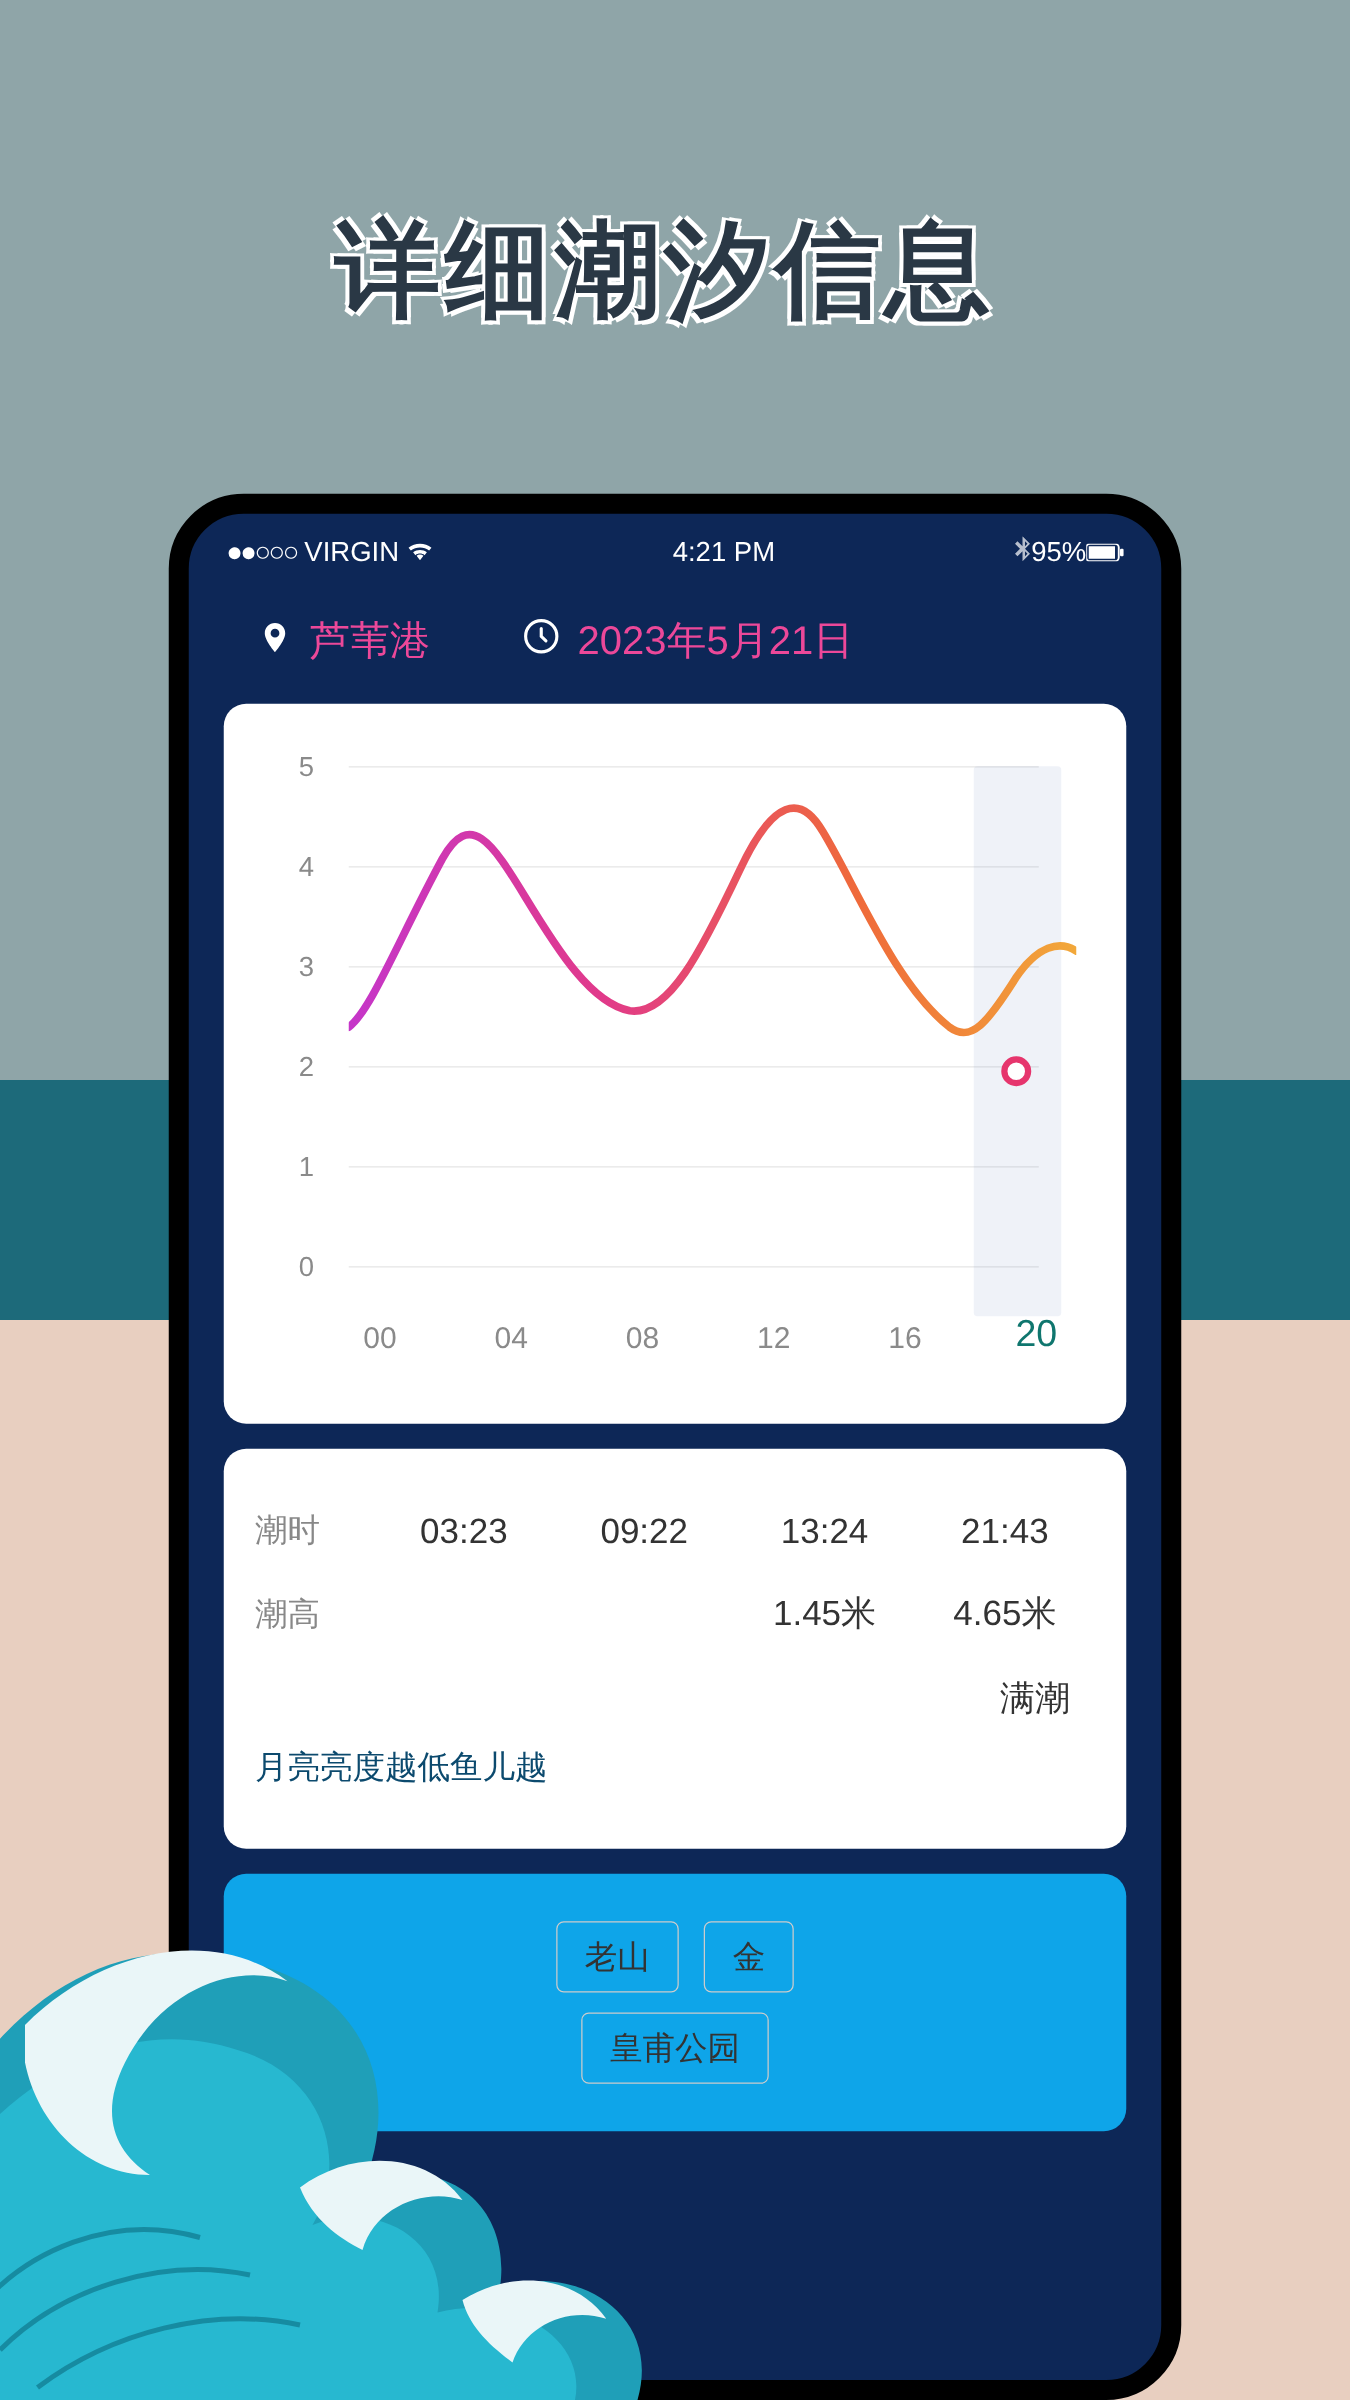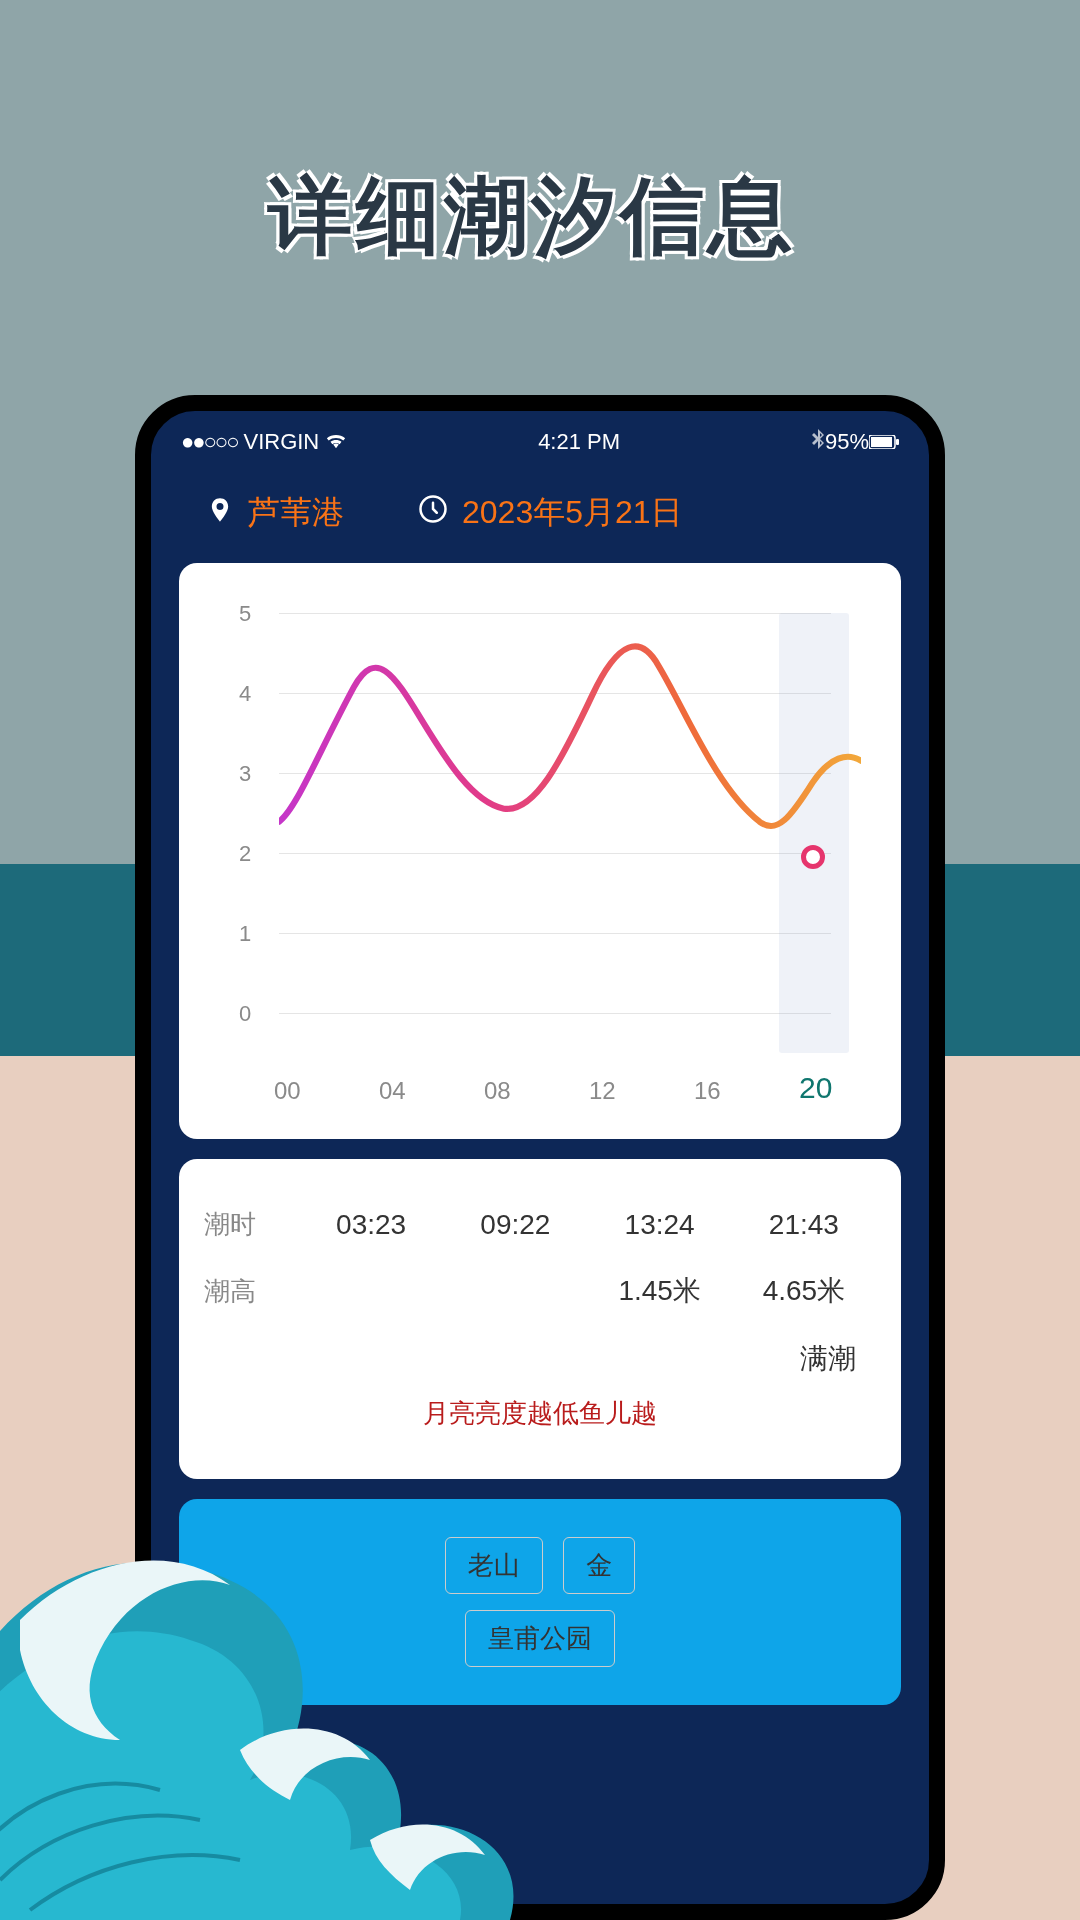--- a/index.html
+++ b/index.html
@@ -42,46 +42,46 @@
       font-size: 22px;
     }
     .status-left { display: flex; align-items: center; gap: 6px; }
     .status-right { display: flex; align-items: center; }
     .dots { letter-spacing: -2px; }
     .app-header {
       display: flex;
       align-items: center;
       gap: 14px;
       padding: 28px 35px 28px 55px;
-      color: #f97316;
+      color: #ec4899;
       font-size: 32px;
     }
     .location-group, .date-group { display: flex; align-items: center; gap: 14px; }
     .date-group { margin-left: 60px; }
     .card {
       background: #fff;
       margin: 0 28px 20px;
       border-radius: 18px;
       padding: 30px 30px 26px;
     }
     .chart-wrap { position: relative; }
     .chart-svg { width: 100%; height: 460px; display: block; }
     .y-tick { position: absolute; left: 30px; font-size: 22px; color: #8a8a8a; }
-    .x-tick { position: absolute; bottom: 8px; font-size: 24px; color: #8a8a8a; width: 60px; text-align: left; }
+    .x-tick { position: absolute; bottom: 28px; font-size: 24px; color: #8a8a8a; width: 60px; text-align: center; }
     .x-tick.active { color: #0f766e; font-weight: 400; font-size: 30px; }
     .gridline { position: absolute; left: 70px; right: 40px; height: 1px; background: #e5e5e5; }
     .highlight-band { position: absolute; background: rgba(120,150,200,0.12); top: 20px; bottom: 60px; border-radius: 3px; }
     .marker-dot { position: absolute; width: 24px; height: 24px; border-radius: 50%; background: #fff; border: 5px solid #e6356d; }
 
     .tide-table { background:#fff; margin: 0 28px 20px; border-radius: 18px; padding: 48px 25px; }
     .tide-row { display: flex; align-items: center; margin-bottom: 30px; font-size: 28px; color: #333; }
     .tide-row .row-label { width: 95px; color: #888; font-size: 26px; }
     .tide-row .cell { flex: 1; text-align: center; }
     .tide-tag { text-align: right; padding-right: 20px; font-size: 28px; color: #333; }
-    .tip { color: #b91c1c; font-size: 26px; padding: 18px 0 0; text-align: center; }
+    .tip { color: #0c4a6e; font-size: 26px; padding: 18px 0 0; }
 
     .chips-card { background:#0ea5e9; margin: 0 28px; border-radius: 18px; padding: 30px; text-align: center; }
     .chip { display: inline-block; border: 1px solid #ccc; border-radius: 6px; padding: 10px 22px; margin: 8px; font-size: 26px; color: #333; }
 
     
     .wave {
       position: absolute;
       bottom: -20px;
       left: -60px;
       width: 700px;

